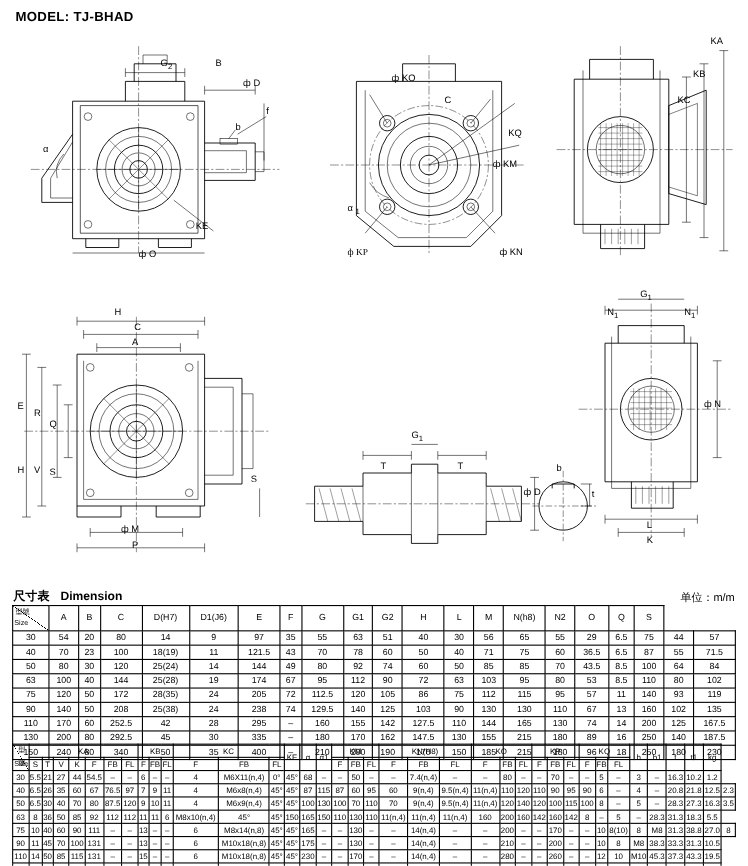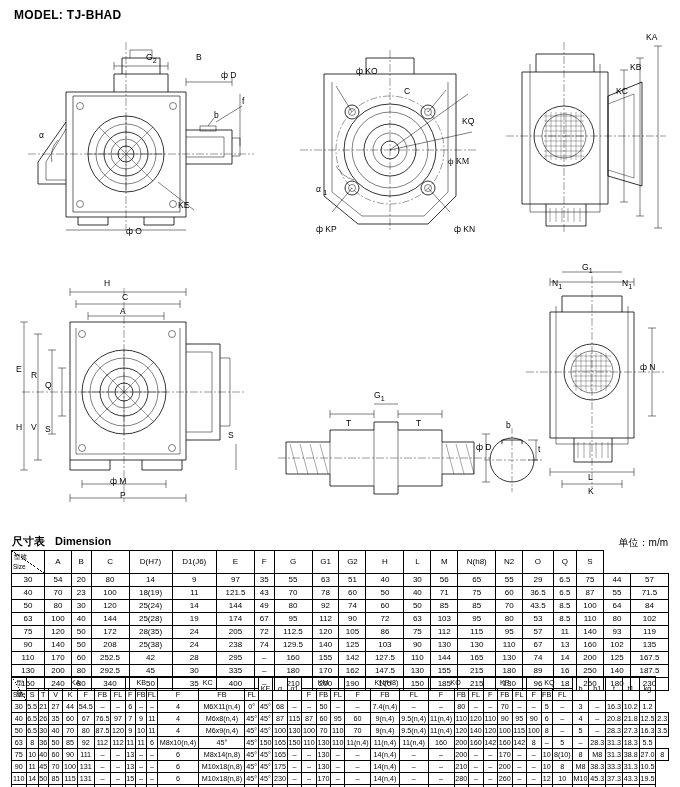--- a/index.html
+++ b/index.html
@@ -168,23 +168,23 @@
           <path d="M56 142 L36 166"></path>
           <path d="M132 142 L154 166"></path>
           <path d="M94 104 L172 48"></path>
           <path d="M94 104 L176 86"></path>
           <path d="M40 120 A30 30 0 0 0 58 134" stroke-width="0.45"></path>
         </g>
       </g>
     </svg>
     <div class="lbl" style="left:60px;top:20px;">ф KO</div>
     <div class="lbl" style="left:108px;top:40px;">C</div>
-    <div class="lbl" style="left:152px;top:110px;font-family:Liberation Serif, serif;">ф KM</div>
+    <div class="lbl" style="left:152px;top:98px;">ф KM</div>
     <div class="lbl" style="left:166px;top:70px;">KQ</div>
-    <div class="lbl" style="left:20px;top:178px;">ф KP</div>
+    <div class="lbl" style="left:20px;top:178px;font-family:Liberation Serif, serif;">ф KP</div>
     <div class="lbl" style="left:140px;top:178px;margin-left:18px;">ф KN</div>
     <div class="lbl" style="left:20px;top:138px;text-align:right;">α <sub>1</sub></div>
   </div>
 
   <div class="draw" style="left:500px;top:36px;">
     <svg width="175" height="200" viewBox="0 0 175 200">
       <g stroke="#000" fill="none" stroke-width="0.8">
         <path d="M22 36 L22 168 L108 168 L108 36 Z"></path>
         <path d="M30 28 L30 176 L100 176 L100 28" stroke-width="0.5"></path>
         <path d="M36 18 L36 36"></path>

